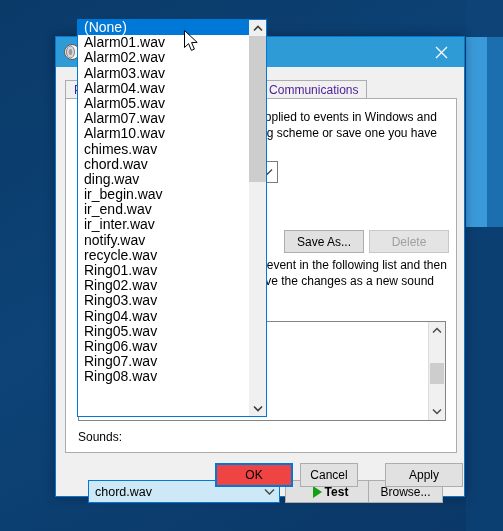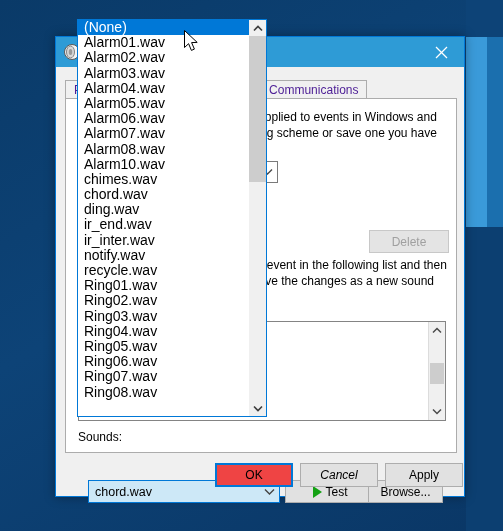--- a/index.html
+++ b/index.html
@@ -180,33 +180,33 @@
     left: 22px; top: 381px;
     width: 192px; height: 23px;
     background: #cde8f7;
     border: 1px solid #0078d7;
     box-sizing: border-box;
     display: flex; align-items: center;
     padding-left: 6px;
     font-size: 12.5px;
     color: #000;
   }
-  .btn-test { left: 219px; top: 381px; width: 91px; height: 23px; }
+  .btn-test { left: 219px; top: 381px; width: 91px; height: 23px; font-weight: bold; }
   .btn-browse { left: 302px; top: 381px; width: 75px; height: 23px; }
   .play-tri {
     width: 0; height: 0;
     border-left: 9px solid #13a113;
     border-top: 6px solid transparent;
     border-bottom: 6px solid transparent;
     margin-right: 3px;
   }
 
   
   .btn-ok     { left: 159px; top: 426px; width: 78px; height: 24px; background:#ef4444; border:2px solid #0078d7; }
-  .btn-cancel { left: 244px; top: 426px; width: 78px; height: 24px; font-style: italic; }
+  .btn-cancel { left: 244px; top: 426px; width: 58px; height: 24px; }
   .btn-apply  { left: 329px; top: 426px; width: 78px; height: 24px; }
 
   
   .popup {
     position: absolute;
     left: 77px; top: 19px;
     width: 190px; height: 398px;
     background: #fff;
     border: 1px solid #0078d7;
     box-sizing: border-box;
@@ -309,20 +309,23 @@
 
     <div class="scheme-combo">
       <span>Windows Default</span>
       <span class="combo-arrow">
         <svg width="11" height="8" viewBox="0 0 11 8">
           <polyline points="1,1.5 5.5,6 10,1.5" fill="none" stroke="#4a4a4a" stroke-width="1.4"></polyline>
         </svg>
       </span>
     </div>
 
+    <div class="pushbtn btn-saveas">
+      <span>Save As...</span>
+    </div>
     <div class="pushbtn btn-delete disabled">
       <span>Delete</span>
     </div>
 
     <div class="body-text evt-desc">To change sounds, click a program event in the following list and then select a sound to apply. You can save the changes as a new sound scheme.</div>
 
     <div class="body-text evt-label">Program Events:</div>
 
     <div class="listbox">
       <div class="lb-scroll">
@@ -372,27 +375,26 @@
 </div>
 
 <div class="popup">
   <div class="popup-list" id="popup-list">
       <div class="popup-item selected">(None)</div>
       <div class="popup-item">Alarm01.wav</div>
       <div class="popup-item">Alarm02.wav</div>
       <div class="popup-item">Alarm03.wav</div>
       <div class="popup-item">Alarm04.wav</div>
       <div class="popup-item">Alarm05.wav</div>
-      <div class="popup-item">Alarm06.wav</div>
       <div class="popup-item">Alarm07.wav</div>
-      <div class="popup-item">Alarm08.wav</div>
       <div class="popup-item">Alarm10.wav</div>
       <div class="popup-item">chimes.wav</div>
       <div class="popup-item">chord.wav</div>
       <div class="popup-item">ding.wav</div>
+      <div class="popup-item">ir_begin.wav</div>
       <div class="popup-item">ir_end.wav</div>
       <div class="popup-item">ir_inter.wav</div>
       <div class="popup-item">notify.wav</div>
       <div class="popup-item">recycle.wav</div>
       <div class="popup-item">Ring01.wav</div>
       <div class="popup-item">Ring02.wav</div>
       <div class="popup-item">Ring03.wav</div>
       <div class="popup-item">Ring04.wav</div>
       <div class="popup-item">Ring05.wav</div>
       <div class="popup-item">Ring06.wav</div>

